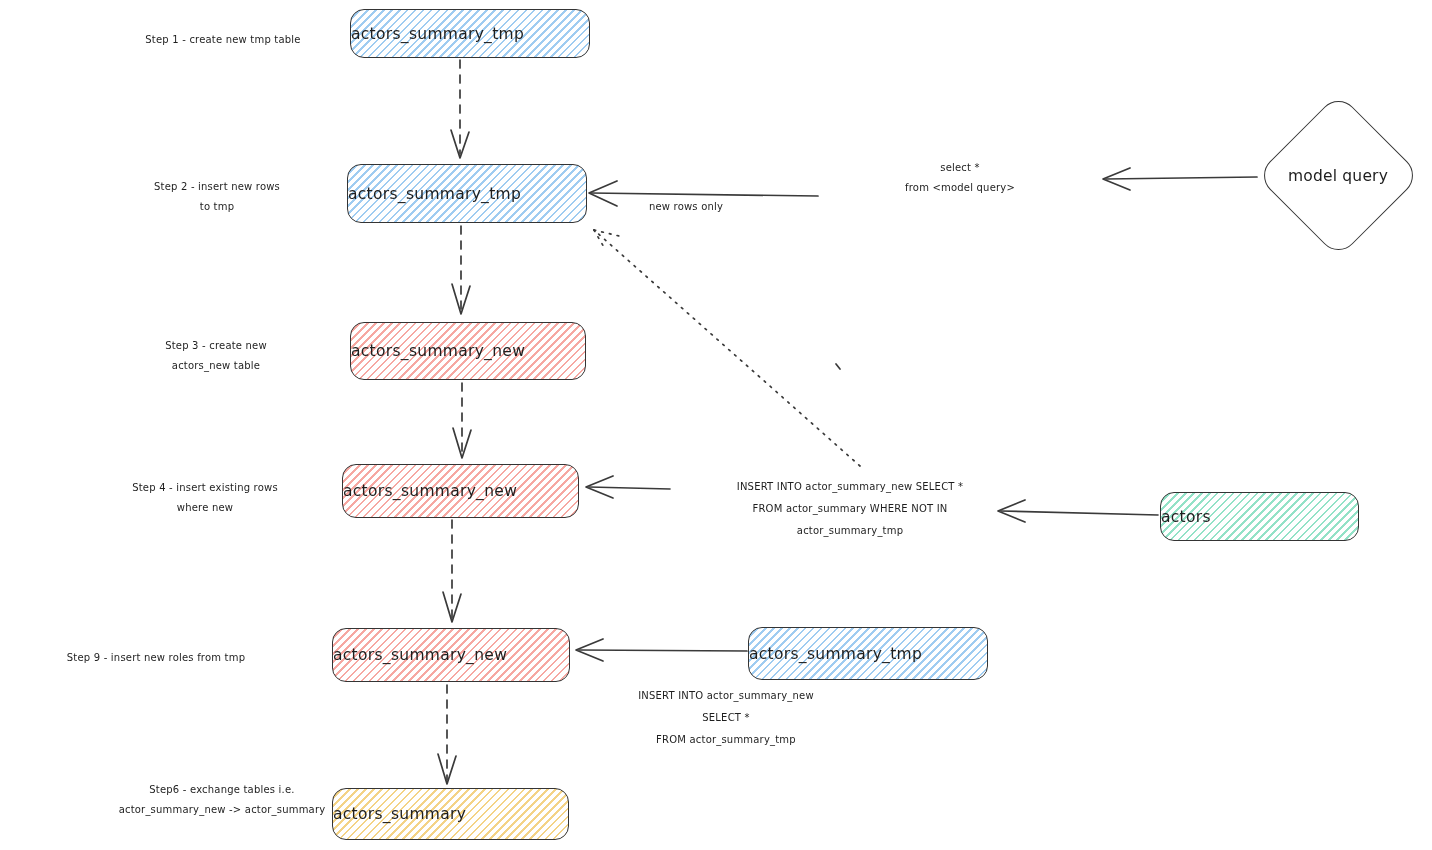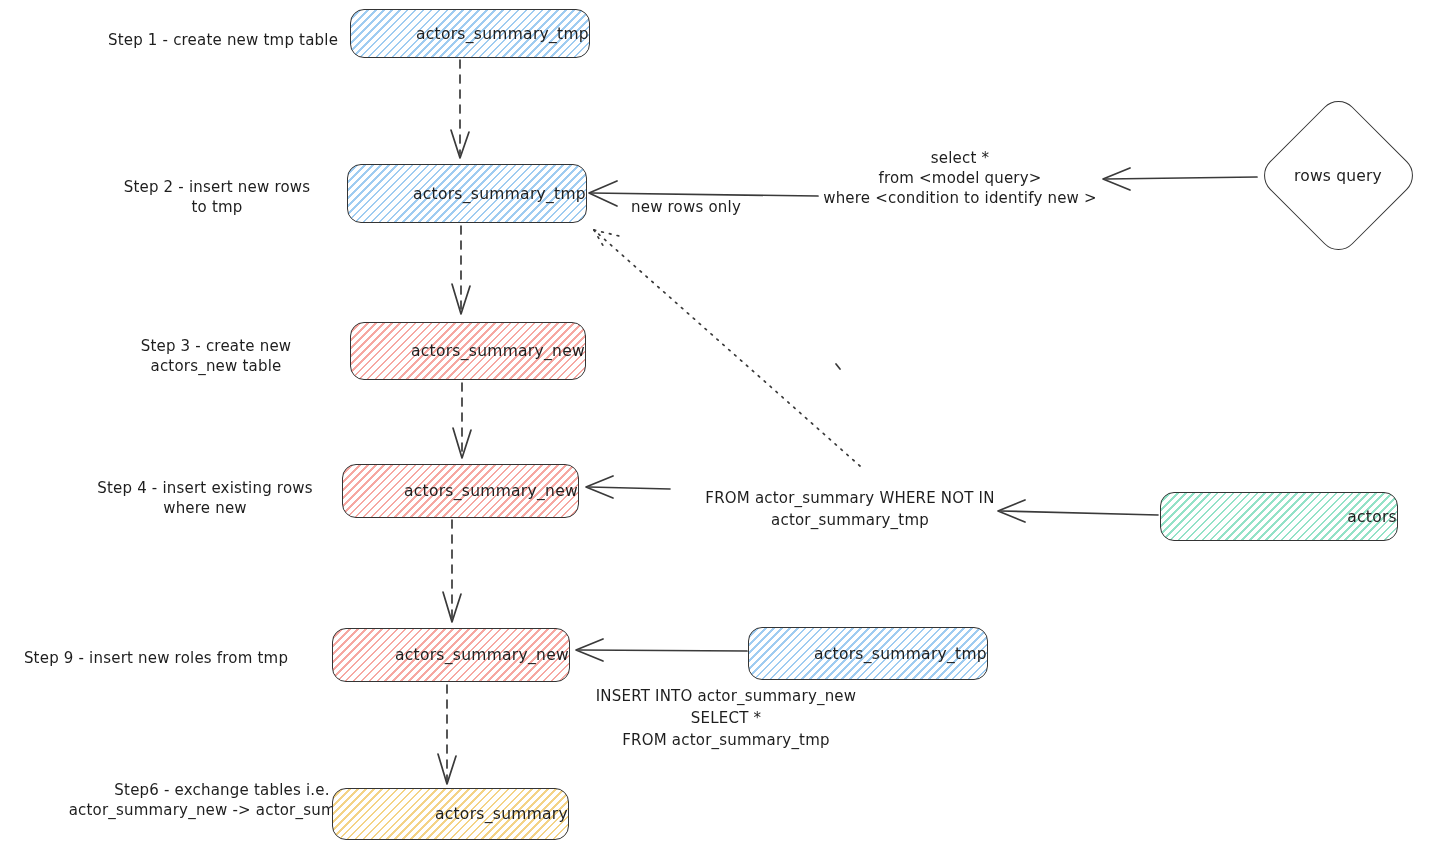--- a/index.html
+++ b/index.html
@@ -7,23 +7,23 @@
     --blue_hatch:#9fccf1; --red_hatch:#f6a8a2; --green_hatch:#93e2c7; --yellow_hatch:#f4d386;
   }
   *{box-sizing:border-box;margin:0;padding:0}
   body{background:var(--background);font-family:"DejaVu Sans","Liberation Sans",sans-serif;color:var(--text)}
   .canvas{position:relative;width:1432px;height:850px;background:var(--background);overflow:hidden}
   .connectors{position:absolute;left:0;top:0;z-index:1}
   .connectors line,.connectors polyline{fill:none;stroke:var(--line);stroke-width:1.7;stroke-linecap:round;stroke-linejoin:round}
   .dashed line{stroke-dasharray:8 7}
   .dotted line{stroke-dasharray:1.7 6.2}
   .lbl{position:absolute;transform:translate(-50%,-50%);text-align:center;z-index:2;
-       font-size:15px;line-height:20px;letter-spacing:.2px;white-space:nowrap}
+       font-size:10px;line-height:20px;letter-spacing:.2px;white-space:nowrap}
   .sql{line-height:22px}
-  .node{position:absolute;z-index:2;display:flex;align-items:center;justify-content:flex-end;
+  .node{position:absolute;z-index:2;display:flex;align-items:center;justify-content:flex-start;
         border:1.8px solid var(--stroke);border-radius:14px;background-color:#fff;
         font-size:15.5px;letter-spacing:.3px;white-space:nowrap}
   .hatch-blue{background-image:repeating-linear-gradient(135deg,var(--blue_hatch) 0 1.8px,transparent 1.8px 5.6px)}
   .hatch-red{background-image:repeating-linear-gradient(135deg,var(--red_hatch) 0 1.8px,transparent 1.8px 5.6px)}
   .hatch-green{background-image:repeating-linear-gradient(135deg,var(--green_hatch) 0 1.8px,transparent 1.8px 5.6px)}
   .hatch-yellow{background-image:repeating-linear-gradient(135deg,var(--yellow_hatch) 0 1.8px,transparent 1.8px 5.6px)}
   .node-text{background:transparent}
   .diamond{position:absolute;z-index:2;border:1.6px solid var(--stroke);border-radius:20px;
            background:#fff;transform:rotate(45deg)}
 </style>
@@ -122,40 +122,40 @@
   </div>
 
   <div class="node hatch-red" style="left:332px;top:628px;width:238px;height:54px">
     <span class="node-text">actors_summary_new</span>
   </div>
 
   <div class="node hatch-blue" style="left:748px;top:627px;width:240px;height:53px">
     <span class="node-text">actors_summary_tmp</span>
   </div>
 
-  <div class="node hatch-green" style="left:1160px;top:492px;width:238px;height:49px">
+  <div class="node hatch-green" style="left:1160px;top:492px;width:199px;height:49px">
     <span class="node-text">actors</span>
   </div>
 
   <div class="node hatch-yellow" style="left:332px;top:788px;width:237px;height:52px">
     <span class="node-text">actors_summary</span>
   </div>
 
   <div class="diamond" style="left:1280px;top:117px;width:117px;height:117px"></div>
-  <div class="lbl" style="left:1338px;top:176px;font-size:15.5px">rows query</div>
+  <div class="lbl" style="left:1338px;top:176px;font-size:15.5px">model query</div>
 
   <div class="lbl" style="left:686px;top:207px">new rows only</div>
 
   <div class="lbl" style="left:960px;top:178px">
     <div>select *</div>
     <div>from &lt;model query&gt;</div>
-    <div>where &lt;condition to identify new &gt;</div>
   </div>
 
   <div class="lbl sql" style="left:850px;top:509px">
+    <div>INSERT INTO actor_summary_new SELECT *</div>
     <div>FROM actor_summary WHERE NOT IN</div>
     <div>actor_summary_tmp</div>
   </div>
 
   <div class="lbl sql" style="left:726px;top:718px">
     <div>INSERT INTO actor_summary_new</div>
     <div>SELECT *</div>
     <div>FROM actor_summary_tmp</div>
   </div>
 

